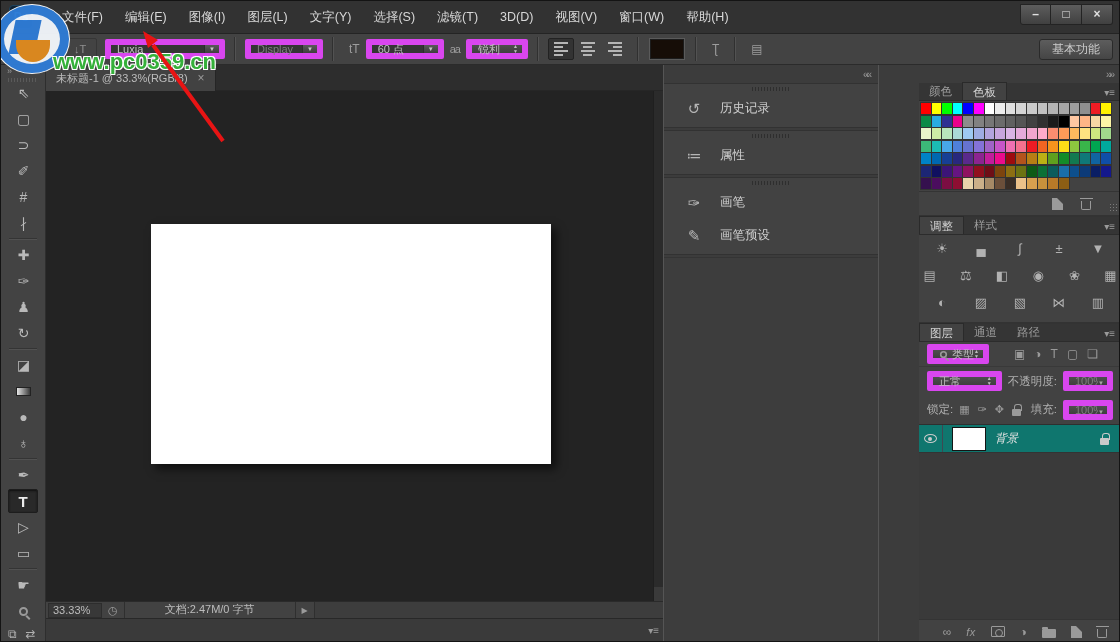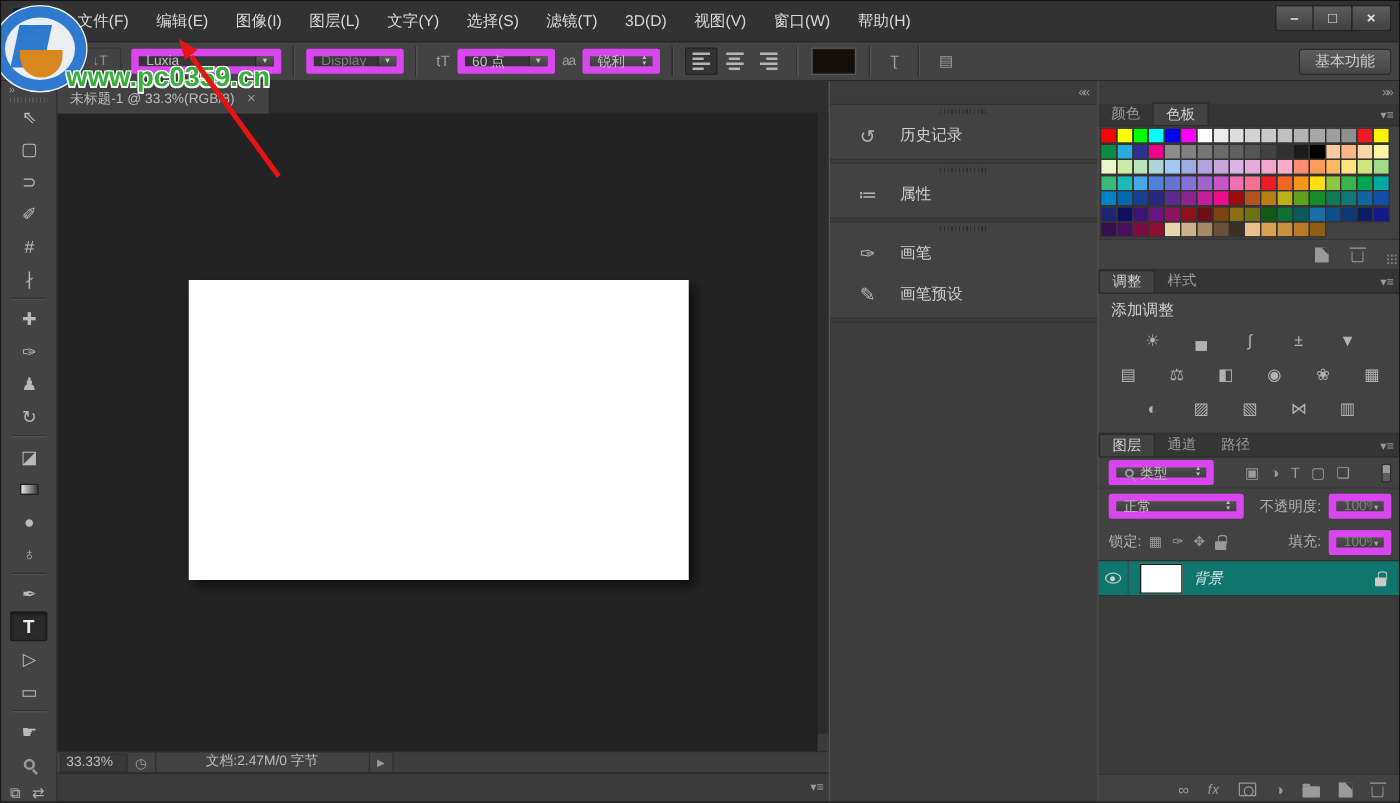--- a/index.html
+++ b/index.html
@@ -84,21 +84,21 @@
   .dock-top { height:18px; display:flex; justify-content:flex-end; align-items:center; padding-right:8px; background:#3c3c3c; }
   .dock-top .dbl { color:#9a9a9a; font-size:10px; letter-spacing:-2px; }
   .mid-group { background:#424242; border-top:1px solid #323232; border-bottom:1px solid #323232; margin-bottom:2px; padding-bottom:2px; }
   .dots { width:38px; height:4px; margin:3px auto 1px auto; background:repeating-linear-gradient(90deg,#2e2e2e 0 1px,transparent 1px 3px); }
   .mid-row { display:flex; align-items:center; gap:16px; height:33px; padding-left:20px; }
   .mid-ic { width:20px; text-align:center; color:#b5b5b5; font-size:15px; }
   .mid-label { font-size:12.5px; color:#cfcfcf; }
   .dock-rest { flex:1; background:#3d3d3d; border-top:1px solid #343434; }
 
   
-  .pgroup { background:#424242; border-bottom:2px solid #333333; display:flex; flex-direction:column; }
+  .pgroup { background:#424242; border-bottom:2px solid #333333; display:flex; flex-direction:column;margin-left:40px; }
   .ptabs { height:18px; background:#353535; display:flex; align-items:flex-end; position:relative; border-bottom:1px solid #2c2c2c; }
   .ptab { height:18px; padding:0 10px; font-size:11.5px; color:#9c9c9c; line-height:18px; }
   .ptab.active { background:#424242; color:#d2d2d2; border:1px solid #2a2a2a; border-bottom:none; }
   .pmenu { position:absolute; right:6px; top:4px; color:#9a9a9a; font-size:10px; }
   .swatch-area { height:90px; padding:2px 10px 0 2px; }
   .swatch-grid { display:grid; grid-template-columns:repeat(18,1fr); grid-auto-rows:11px; gap:1.5px 1px; }
   .swatch { outline:1px solid #333; }
   .pfooter { height:24px; border-top:1px solid #343434; display:flex; align-items:center; justify-content:flex-end; gap:18px; padding-right:30px; color:#9a9a9a; position:relative; }
   .sizegrip { position:absolute; right:3px; bottom:3px; width:9px; height:9px; background-image:radial-gradient(#7a7a7a 1px,transparent 1px); background-size:3px 3px; }
   .adj-label { padding:5px 10px 2px 10px; font-size:12.5px; color:#cfcfcf; }
@@ -518,21 +518,20 @@
           <span class="cssicon trash"></span>
         </div>
     </div>
 
     <div class="pgroup">
       <div class="ptabs" id="adjust-tabs">
           <div class="ptab active">调整</div>
           <div class="ptab">样式</div>
           <span class="pmenu">▾≡</span>
         </div>
-      <div class="adj-label">添加调整</div>
       <div id="adj-rows" style="padding-bottom:6px;">
           <div class="adj-row">
             <span class="glyph">☀</span>
             <span class="glyph">▄</span>
             <span class="glyph">∫</span>
             <span class="glyph">±</span>
             <span class="glyph">▼</span>
           </div>
           <div class="adj-row">
             <span class="glyph">▤</span>

